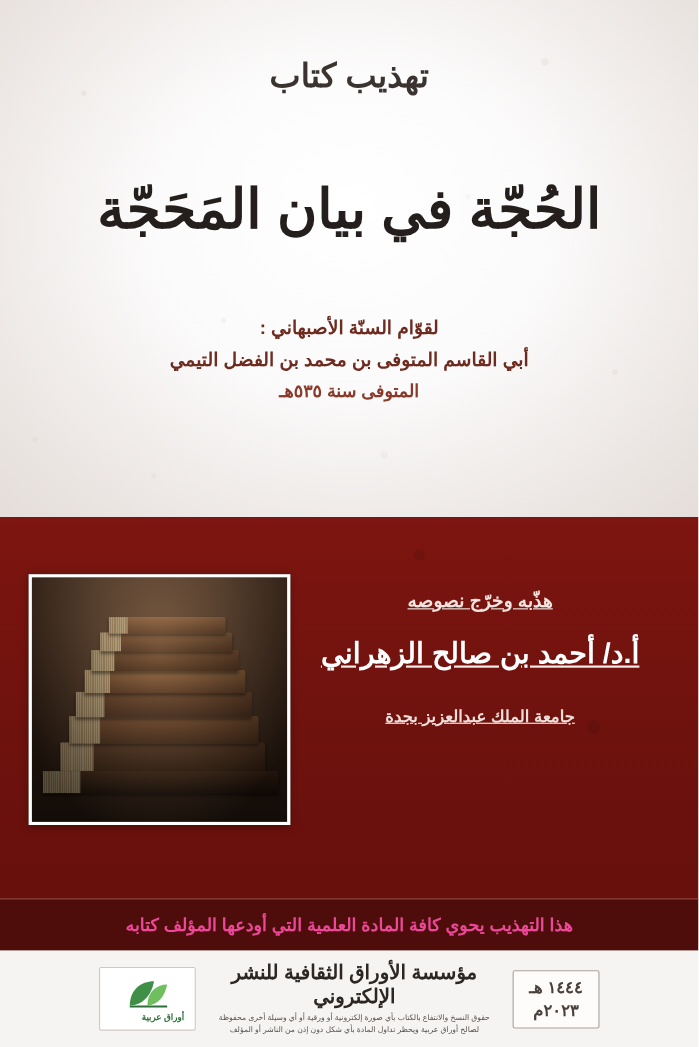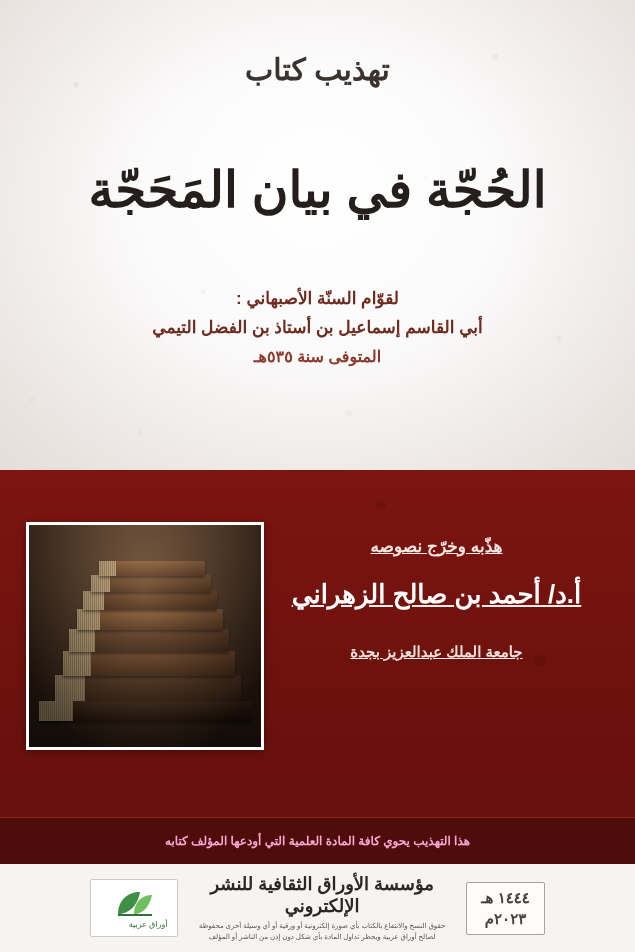--- a/index.html
+++ b/index.html
@@ -198,23 +198,23 @@
     position: relative;
     z-index: 3;
     height: 46px;
     background: #4e0d0a;
     display: flex;
     align-items: center;
     justify-content: center;
     border-top: 1px solid #8d241c;
   }
   .banner-text {
-    font-size: 12px;
-    font-weight: bold;
-    color: #f9a8d4;
+    font-size: 16px;
+    font-weight: bold;
+    color: #ec4899;
     letter-spacing: 0px;
   }
 
   
   .footer {
     position: relative;
     height: 88px;
     background: #f6f4f2;
     display: flex;
     align-items: center;
@@ -275,42 +275,42 @@
     gap: 2px;
     border-radius: 2px;
   }
   .logo-mark {
     width: 44px;
     height: 30px;
     position: relative;
   }
   .logo-caption {
     font-size: 8px;
-    font-weight: normal;
+    font-weight: bold;
     color: #2f6f3a;
     margin-left: 28px;
   }
 </style>
 </head>
 <body>
 
 <div class="cover">
 
   <div class="top-section">
     <div class="top-texture"></div>
     <div class="top-vignette"></div>
 
     <div class="top-inner">
       <div class="kicker">تهذيب كتاب</div>
 
       <div class="main-title">الحُجّة في بيان المَحَجّة</div>
 
       <div class="author-block">
         <div class="author-line-1">لقوّام السنّة الأصبهاني :</div>
-        <div class="author-line-2">أبي القاسم إسماعيل بن أستاذ بن الفضل التيمي</div>
+        <div class="author-line-2">أبي القاسم المتوفى بن محمد بن الفضل التيمي</div>
         <div class="author-line-3">المتوفى سنة ٥٣٥هـ</div>
       </div>
     </div>
   </div>
 
   <div class="mid-section">
     <div class="mid-grain"></div>
 
     <div class="mid-content">
 

